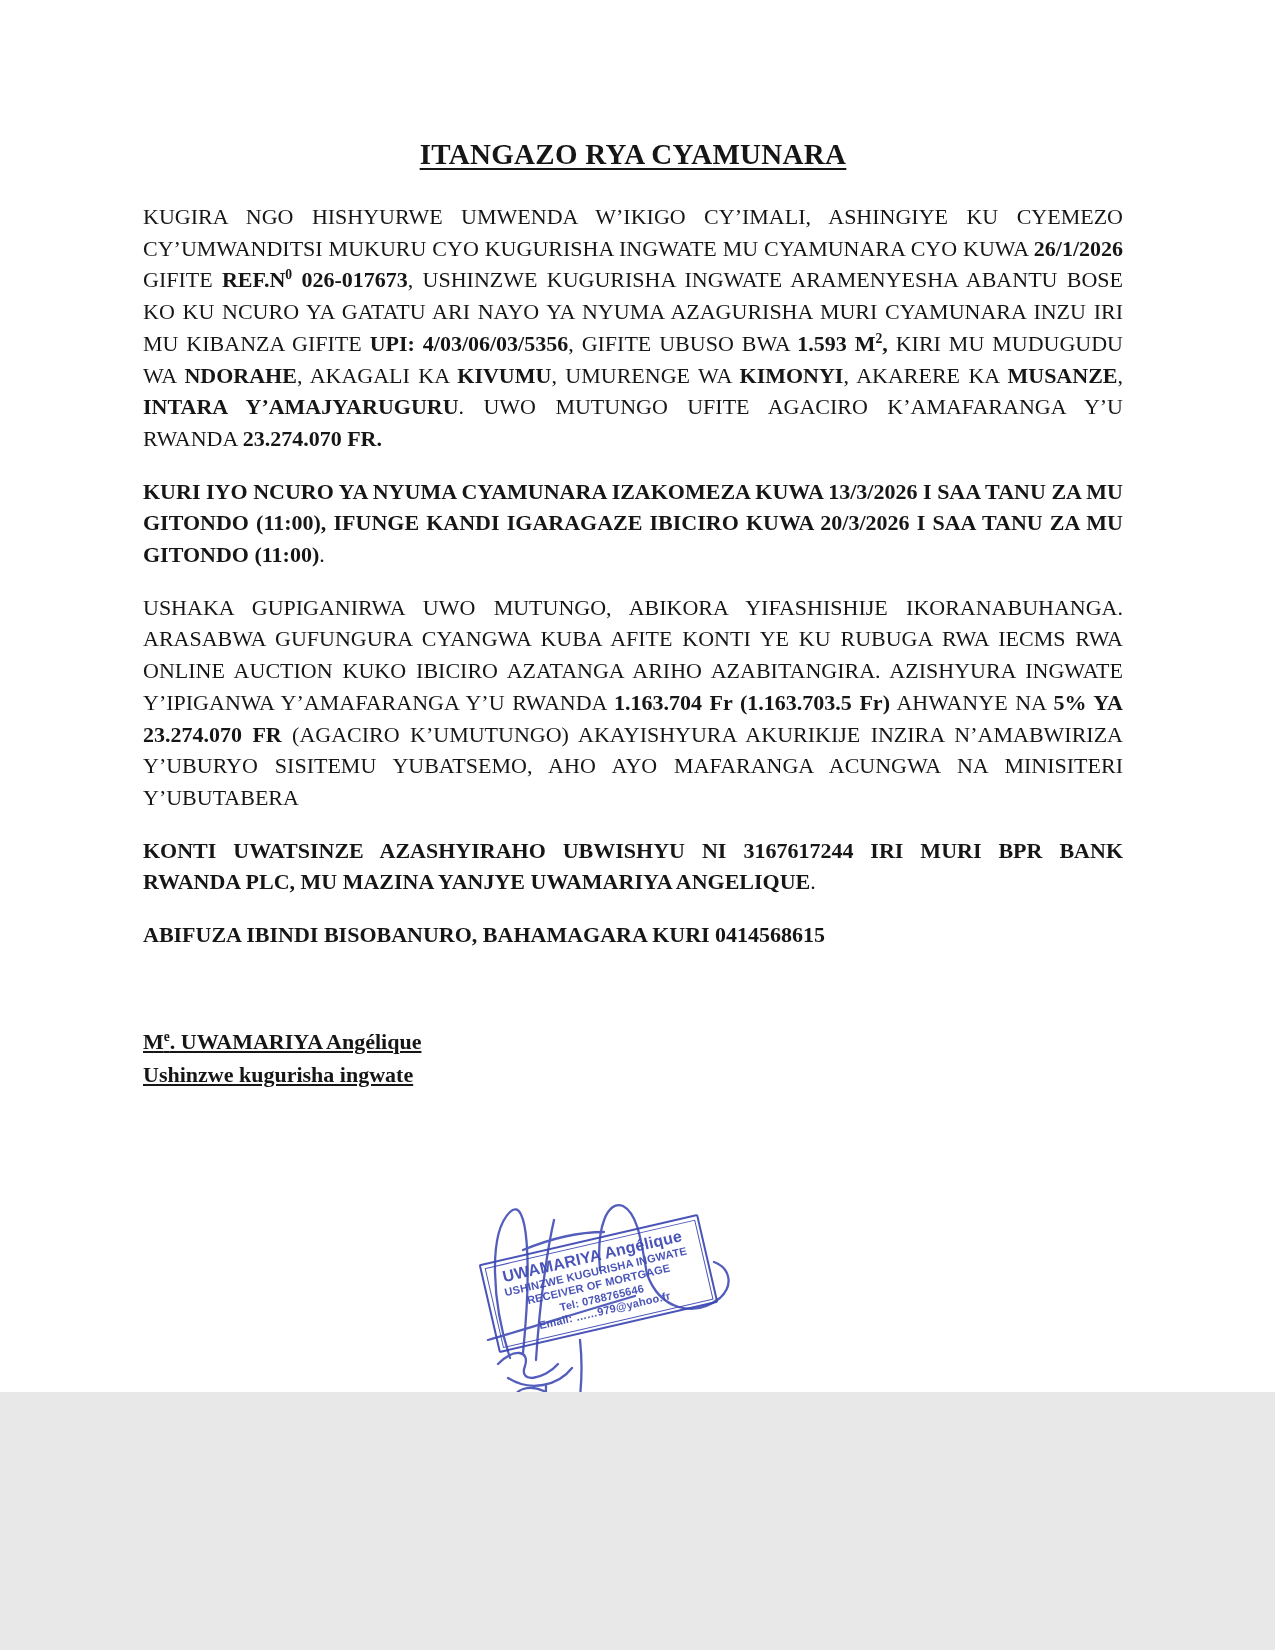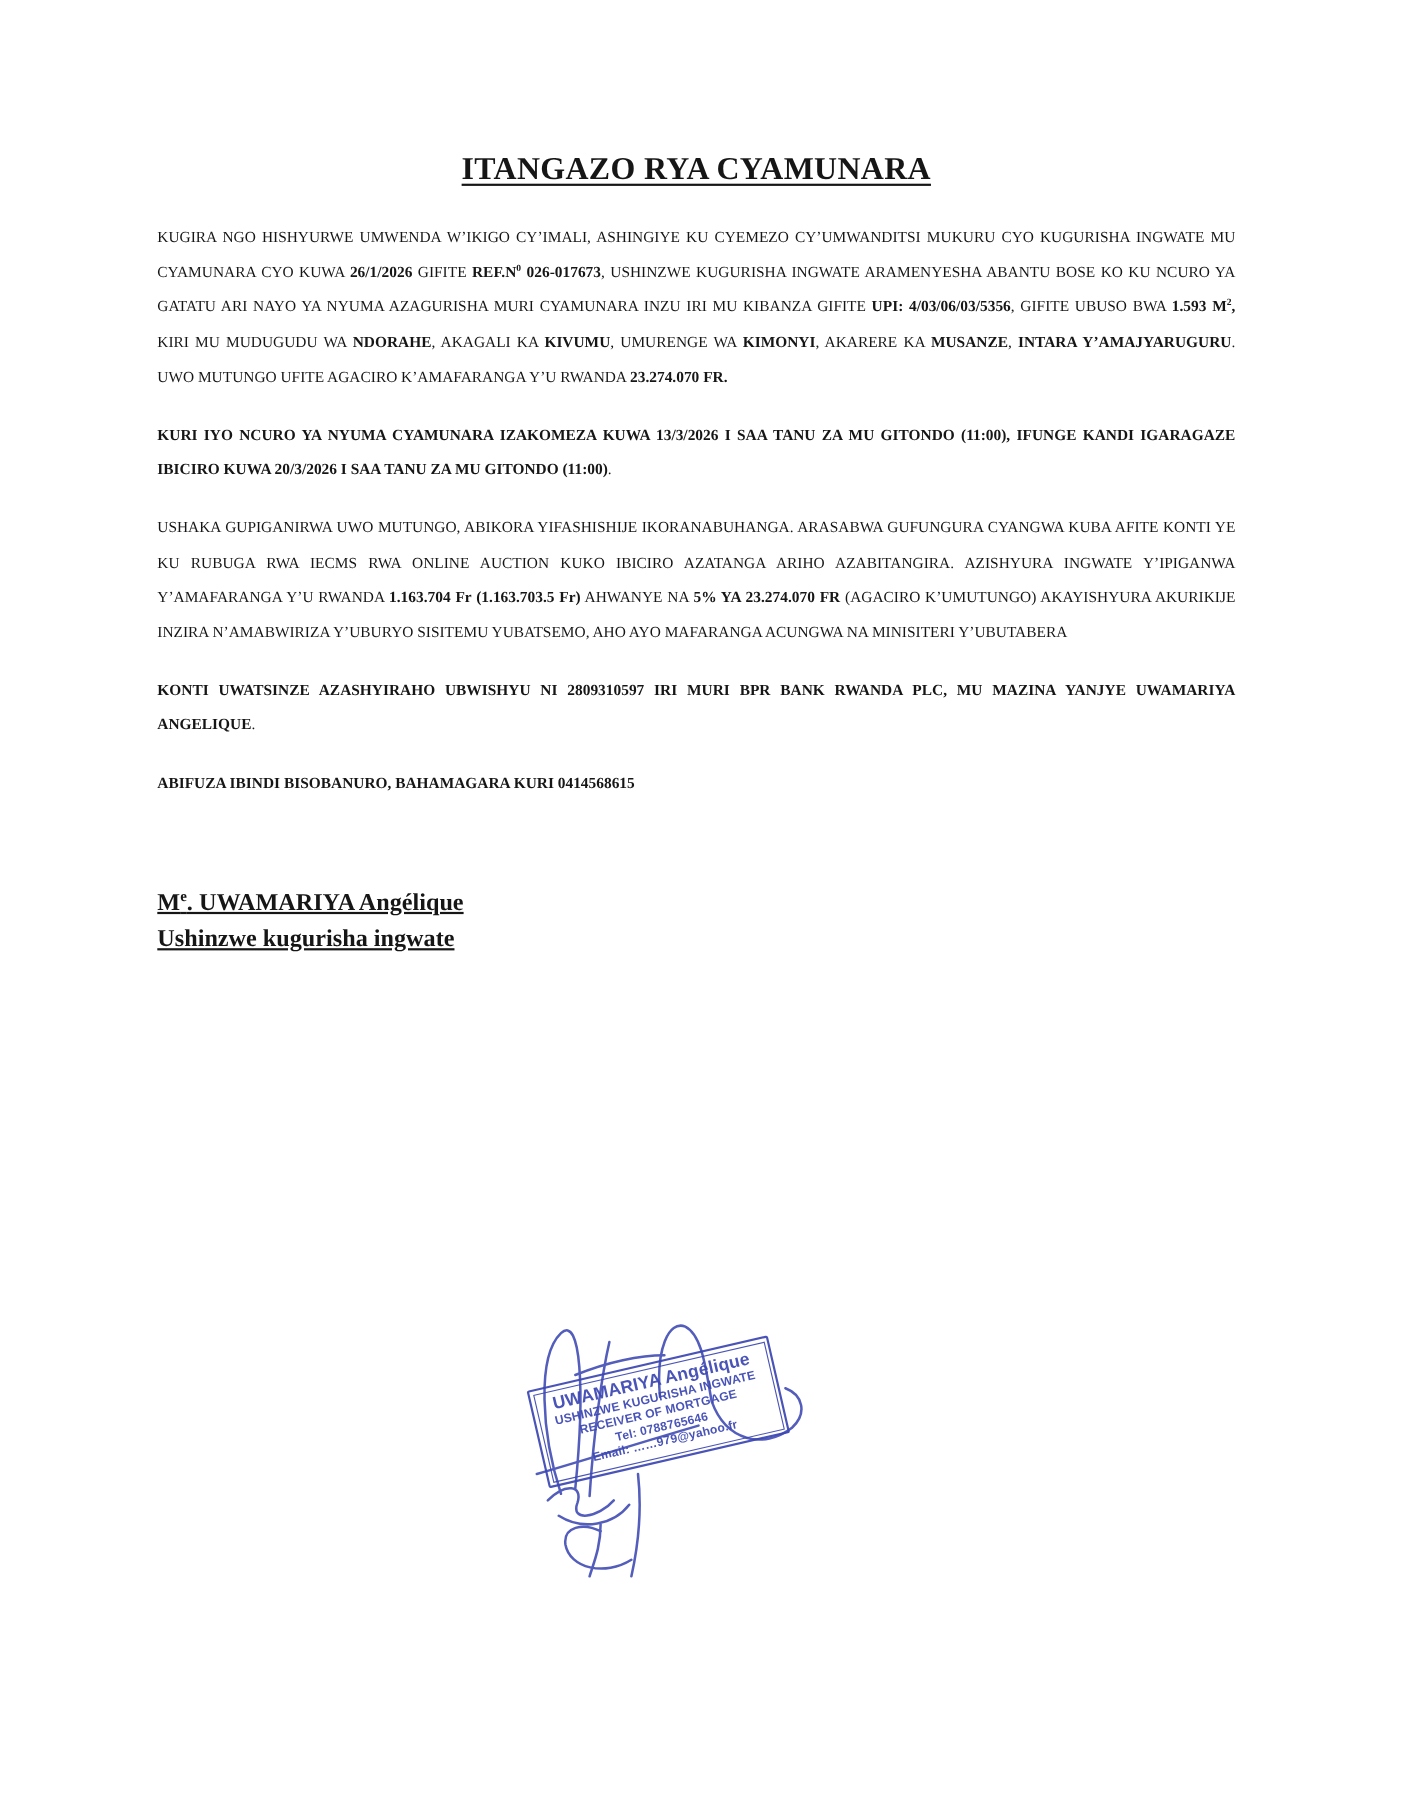--- a/index.html
+++ b/index.html
@@ -1,19 +1,19 @@
 <!DOCTYPE html>
 <html><head>
 <meta charset="utf-8">
 <style>
   html, body { margin: 0; padding: 0; background: #e8e8e8; }
   .page {
     position: relative;
     width: 1275px;
-    height: 1650px;
+    height: 1392px;
     margin: 0 auto;
     background: #ffffff;
     font-family: "Liberation Serif", serif;
     color: #161616;
     overflow: hidden;
   }
   .content {
     position: absolute;
     left: 143px;
     top: 138px;
@@ -22,21 +22,21 @@
   .title {
     font-size: 29px;
     font-weight: bold;
     text-align: center;
     text-decoration: underline;
     text-underline-offset: 4px;
     letter-spacing: 0.3px;
     margin: 0 0 30px 0;
   }
   .para {
-    font-size: 14px;
+    font-size: 22px;
     line-height: 31.7px;
     text-align: justify;
     margin: 0 0 21px 0;
   }
   .para .b, .bold { font-weight: bold; }
   sup { font-size: 62%; line-height: 0; vertical-align: super; }
   .sig {
     margin-top: 74px;
     font-size: 22px;
     line-height: 33px;
@@ -80,21 +80,21 @@
 </head>
 <body>
 
 <div class="page">
   <div class="content">
     <h1 class="title">ITANGAZO RYA CYAMUNARA</h1>
     <div id="doc-body">
         <p class="para"><span>KUGIRA NGO HISHYURWE UMWENDA W’IKIGO CY’IMALI, ASHINGIYE KU CYEMEZO CY’UMWANDITSI MUKURU CYO KUGURISHA INGWATE MU CYAMUNARA CYO KUWA </span><span class="b">26/1/2026</span><span> GIFITE </span><span class="b">REF.N</span><sup class="b">0</sup><span class="b"> 026-017673</span><span>, USHINZWE KUGURISHA INGWATE ARAMENYESHA ABANTU BOSE KO KU NCURO YA GATATU ARI NAYO YA NYUMA AZAGURISHA MURI CYAMUNARA INZU IRI MU KIBANZA GIFITE  </span><span class="b">UPI: 4/03/06/03/5356</span><span>, GIFITE UBUSO BWA  </span><span class="b">1.593 M</span><sup class="b">2</sup><span class="b">,</span><span> KIRI MU MUDUGUDU WA </span><span class="b">NDORAHE</span><span>, AKAGALI KA </span><span class="b">KIVUMU</span><span>, UMURENGE WA </span><span class="b">KIMONYI</span><span>, AKARERE KA </span><span class="b">MUSANZE</span><span>, </span><span class="b">INTARA Y’AMAJYARUGURU</span><span>.  UWO MUTUNGO UFITE AGACIRO  K’AMAFARANGA Y’U RWANDA </span><span class="b">23.274.070 FR.</span></p>
         <p class="para"><span class="b">KURI IYO NCURO YA NYUMA CYAMUNARA IZAKOMEZA KUWA 13/3/2026 I SAA TANU ZA MU GITONDO (11:00), IFUNGE KANDI IGARAGAZE IBICIRO KUWA 20/3/2026 I SAA TANU  ZA MU GITONDO (11:00)</span><span>.</span></p>
         <p class="para"><span>USHAKA GUPIGANIRWA UWO MUTUNGO, ABIKORA YIFASHISHIJE IKORANABUHANGA.  ARASABWA GUFUNGURA CYANGWA KUBA AFITE KONTI YE KU RUBUGA RWA IECMS RWA ONLINE AUCTION KUKO IBICIRO AZATANGA ARIHO AZABITANGIRA.  AZISHYURA INGWATE Y’IPIGANWA Y’AMAFARANGA Y’U RWANDA </span><span class="b">1.163.704 Fr (1.163.703.5 Fr)</span><span> AHWANYE NA </span><span class="b">5% YA 23.274.070 FR</span><span> (AGACIRO K’UMUTUNGO) AKAYISHYURA AKURIKIJE INZIRA N’AMABWIRIZA Y’UBURYO SISITEMU YUBATSEMO, AHO AYO MAFARANGA ACUNGWA NA MINISITERI Y’UBUTABERA</span></p>
-        <p class="para"><span class="b">KONTI UWATSINZE AZASHYIRAHO UBWISHYU NI 2809310597 IRI MURI BPR BANK RWANDA PLC, MU MAZINA YANJYE UWAMARIYA ANGELIQUE</span><span>.</span></p>
+        <p class="para"><span class="b">KONTI UWATSINZE AZASHYIRAHO UBWISHYU NI 3167617244 IRI MURI BPR BANK RWANDA PLC, MU MAZINA YANJYE UWAMARIYA ANGELIQUE</span><span>.</span></p>
         <p class="para"><span class="b">ABIFUZA IBINDI BISOBANURO, BAHAMAGARA KURI 0414568615</span></p>
       </div>
     <div class="sig" id="sig-block">
         <p class="line"><span class="b">M</span><sup class="b">e</sup><span class="b">.  UWAMARIYA Angélique</span></p>
         <p class="line"><span class="b">Ushinzwe kugurisha ingwate</span></p>
       </div>
   </div>
 
   <div class="stamp-wrap">
     <div class="stamp-box" id="stamp-lines">

